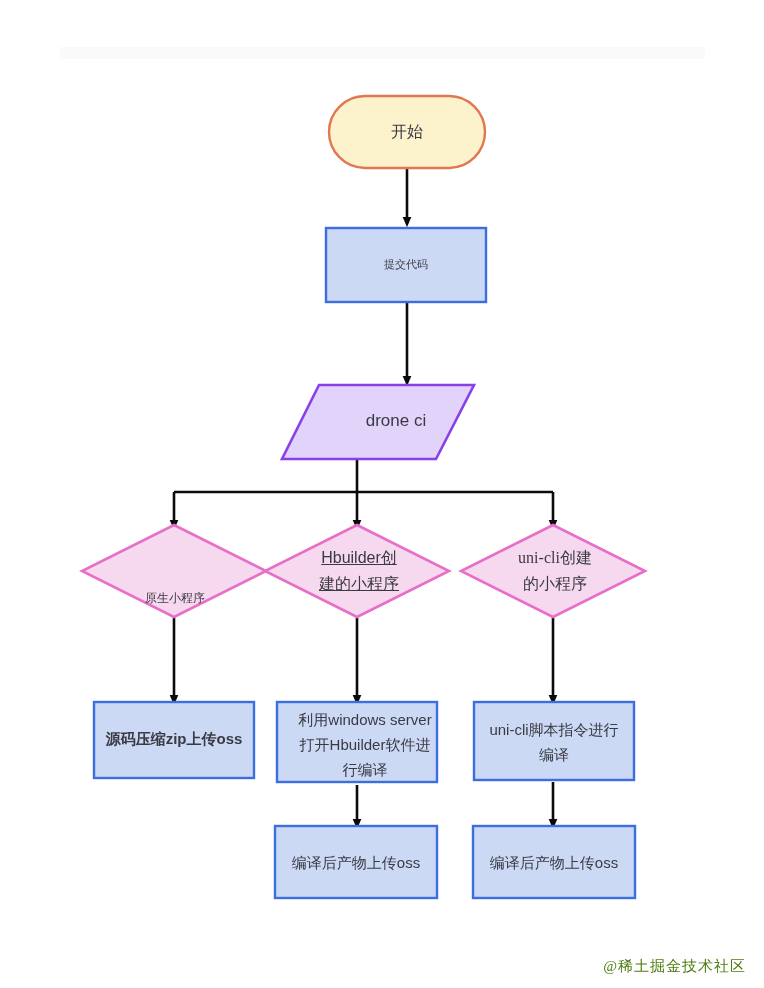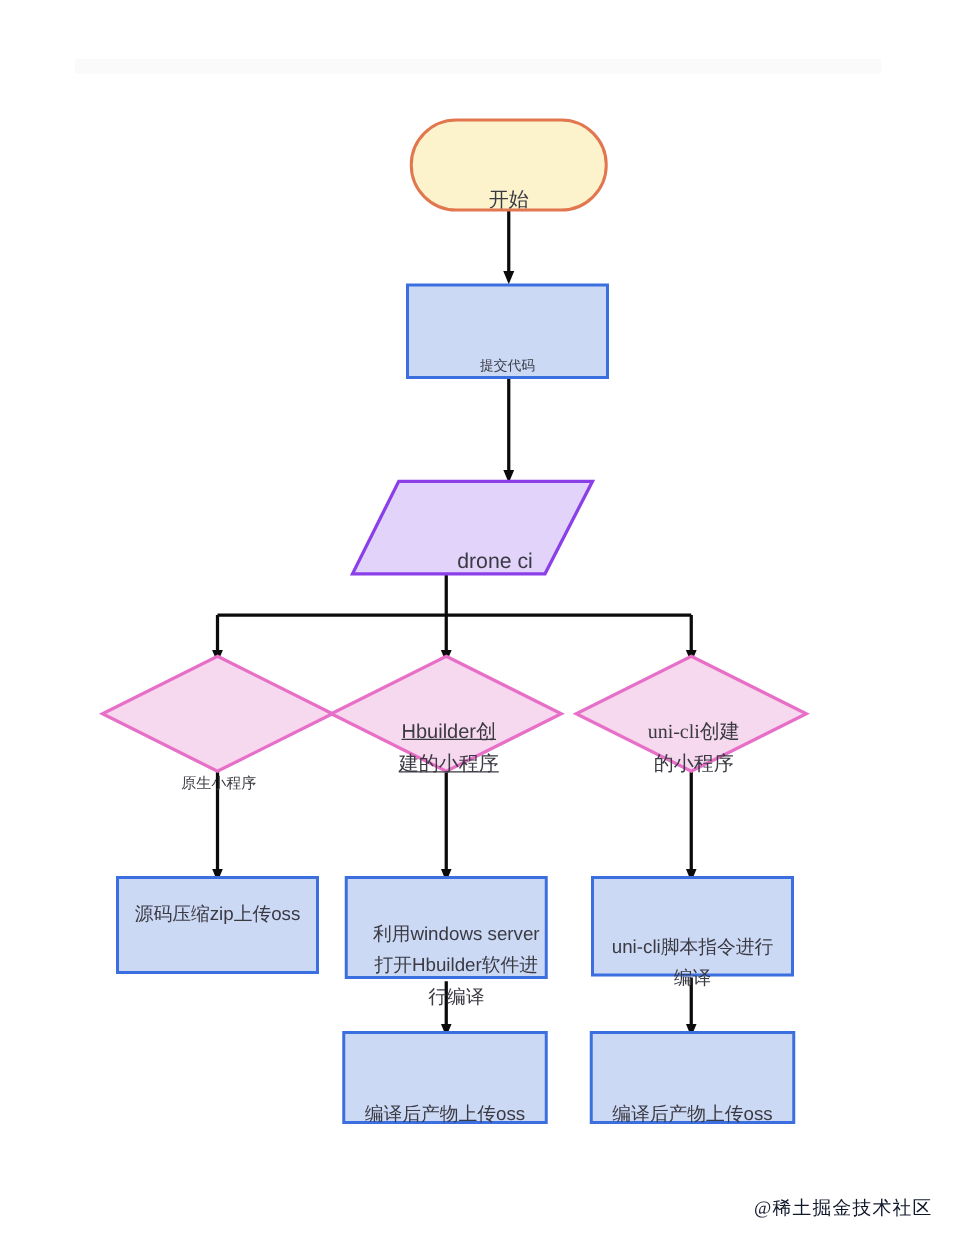--- a/index.html
+++ b/index.html
@@ -32,40 +32,39 @@
   
   .node-label {
     position: absolute;
     display: flex;
     align-items: center;
     justify-content: center;
     text-align: center;
     color: #3a3a43;
     pointer-events: none;
     white-space: pre-line;
-    margin-top: 28px;
   }
   .label-start   { left: 328px; top: 96px;  width: 158px; height: 72px;  font-size: 16px; }
   .label-commit  { left: 326px; top: 228px; width: 160px; height: 72px;  font-size: 11px; }
   .label-drone   { left: 316px; top: 385px; width: 160px; height: 72px;  font-size: 17px; }
   .label-d1      { left: 104px; top: 552px; width: 142px; height: 92px;  font-size: 12px; line-height: 26px; }
   .label-d2      { left: 288px; top: 525px; width: 142px; height: 92px;  font-size: 16px; line-height: 26px; text-decoration: underline; }
   .label-d3      { left: 484px; top: 525px; width: 142px; height: 92px;  font-size: 16px; line-height: 26px; font-family: Liberation Serif, serif; }
-  .label-b1      { left: 94px;  top: 667px; width: 160px; height: 74px;  font-size: 15px; line-height: 24px; }
+  .label-b1      { left: 94px;  top: 702px; width: 160px; height: 74px;  font-size: 15px; line-height: 24px; font-weight: bold; }
   .label-b2      { left: 277px; top: 705px; width: 176px; height: 78px;  font-size: 15px; line-height: 25px; }
   .label-b3      { left: 474px; top: 705px; width: 160px; height: 74px;  font-size: 15px; line-height: 25px; text-align: center; }
   .label-b4      { left: 275px; top: 828px; width: 162px; height: 70px;  font-size: 15px; }
   .label-b5      { left: 473px; top: 828px; width: 162px; height: 70px;  font-size: 15px; }
 
   .watermark {
     position: absolute;
     right: 18px;
     bottom: 12px;
     font-size: 15px;
-    color: #0f172a;
+    color: #4d7c0f;
     letter-spacing: 1px;
     font-family: "Liberation Serif", "DejaVu Serif", serif;
   }
 </style>
 </head>
 <body>
 
 <div class="top-bar"></div>
 
 <svg id="flow-canvas" viewBox="0 0 764 988" xmlns="http://www.w3.org/2000/svg">

